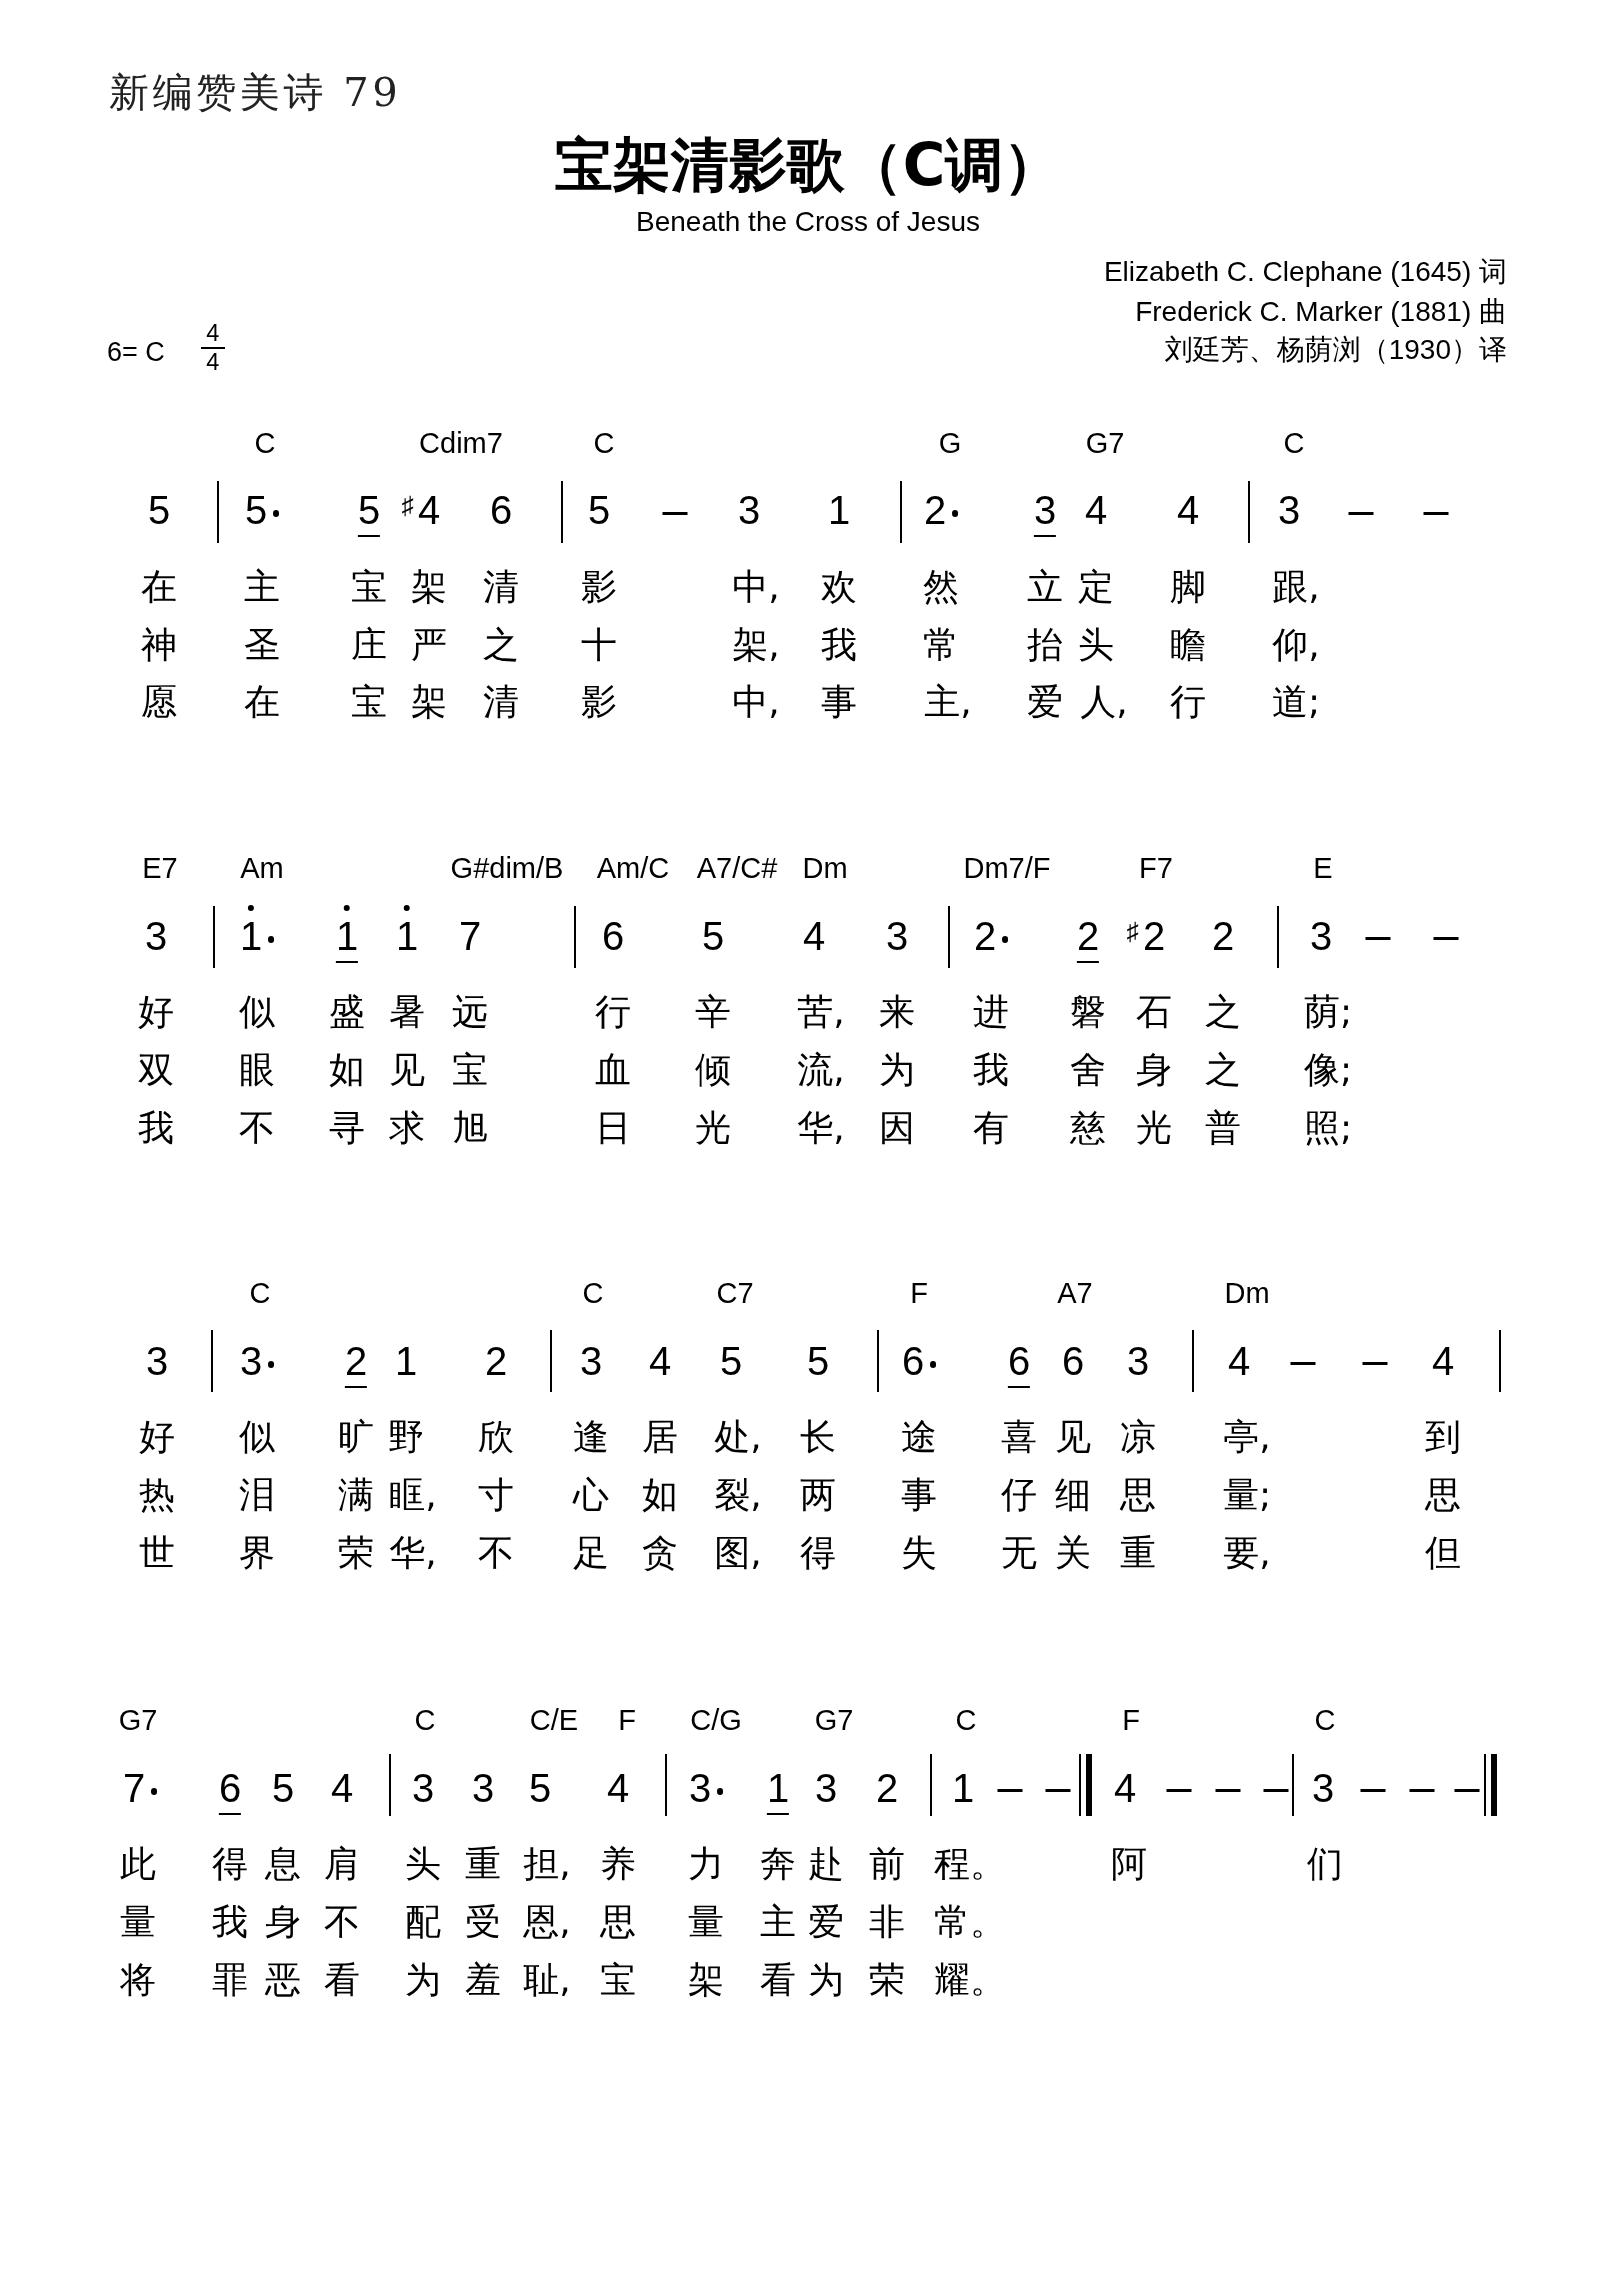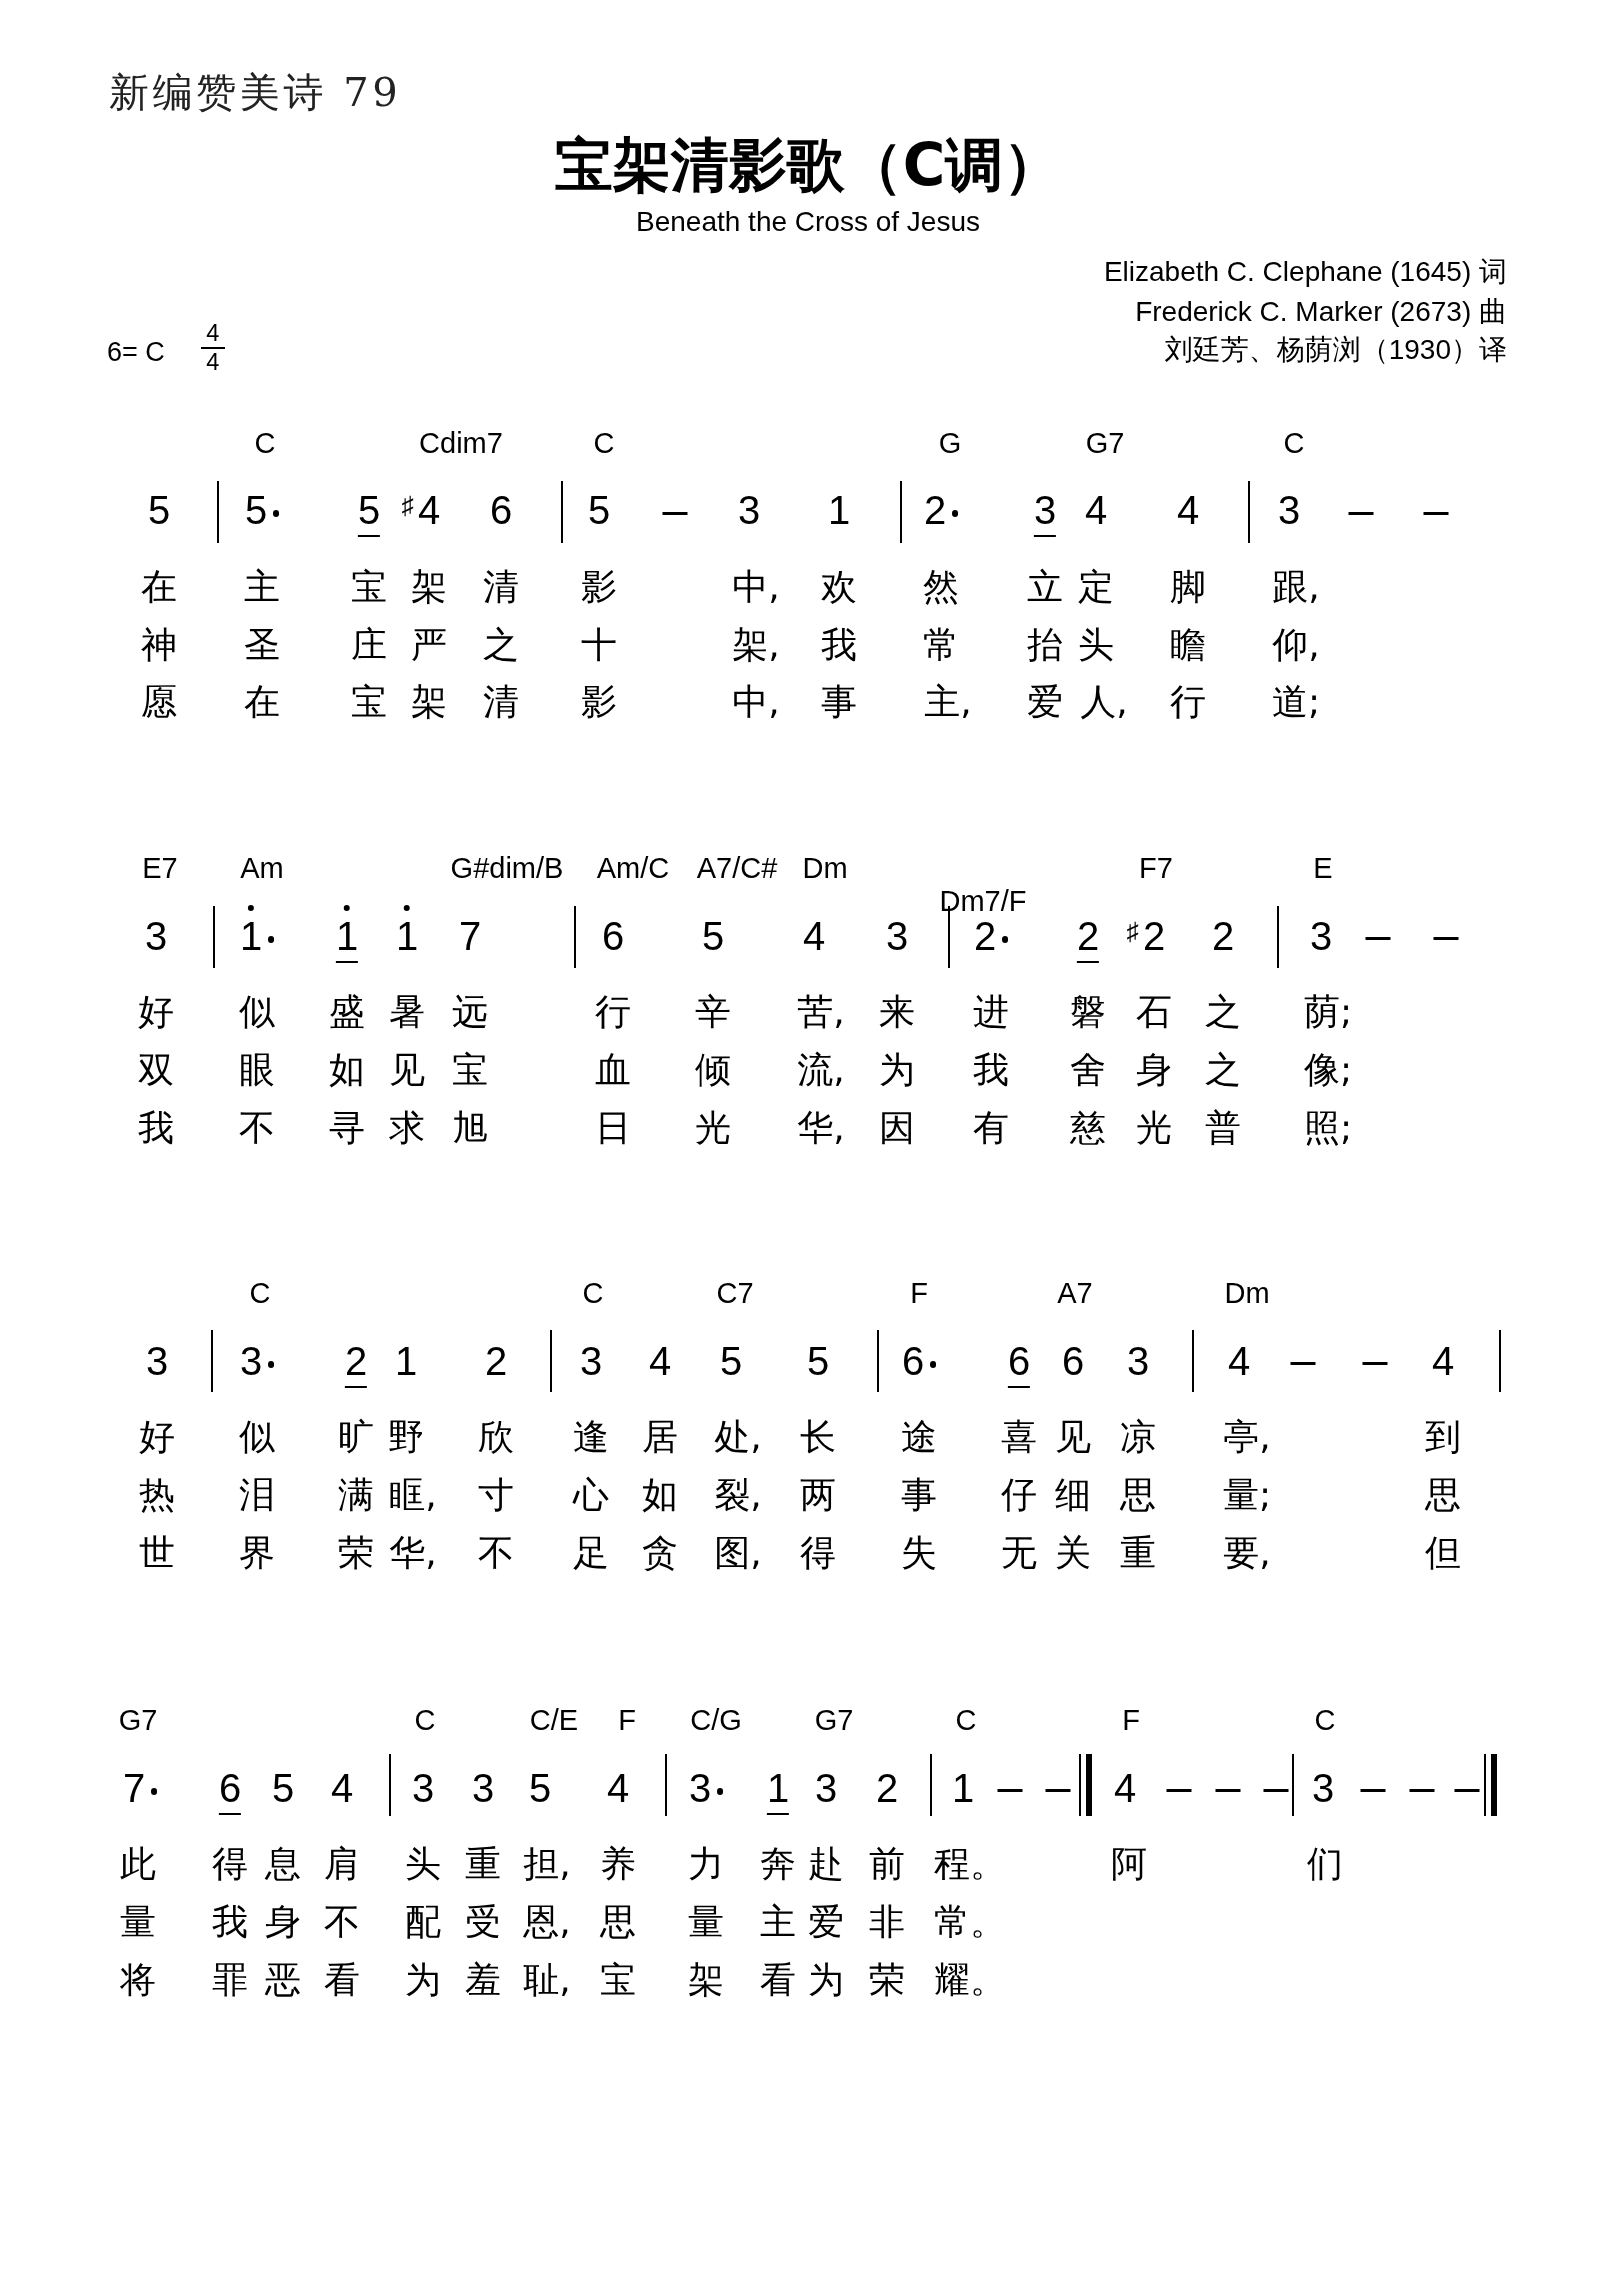--- a/index.html
+++ b/index.html
@@ -24,21 +24,21 @@
   .final-thick { width:6.3px; background:#000; height:62px; }
   .lyric { font-family:"DejaVu Sans", sans-serif; font-size:36px; transform:translateX(-50%); }
 </style>
 </head>
 <body>
 
 <div class="abs hymnal">新编赞美诗 79</div>
 <div class="abs title">宝架清影歌（C调）</div>
 <div class="abs subtitle">Beneath the Cross of Jesus</div>
 <div class="abs credit" style="top:253px">Elizabeth C. Clephane (1645) 词</div>
-<div class="abs credit" style="top:293px">Frederick C. Marker (2673) 曲</div>
+<div class="abs credit" style="top:293px">Frederick C. Marker (1881) 曲</div>
 <div class="abs credit" style="top:331px">刘廷芳、杨荫浏（1930）译</div>
 <div class="abs key">6=  C</div>
 <div class="abs tsig">
   <div>4</div>
   <div class="bar"></div>
   <div>4</div>
 </div>
 
 <div id="score">
     <div class="abs chord" style="left: 265px; top: 427px;">C</div>
@@ -105,21 +105,21 @@
     <div class="abs lyric" style="left: 1045px; top: 678px;">爱</div>
     <div class="abs lyric" style="left: 1104px; top: 678px;">人,</div>
     <div class="abs lyric" style="left: 1188px; top: 678px;">行</div>
     <div class="abs lyric" style="left: 1296px; top: 678px;">道;</div>
     <div class="abs chord" style="left: 160px; top: 852px;">E7</div>
     <div class="abs chord" style="left: 262px; top: 852px;">Am</div>
     <div class="abs chord" style="left: 507px; top: 852px;">G#dim/B</div>
     <div class="abs chord" style="left: 633px; top: 852px;">Am/C</div>
     <div class="abs chord" style="left: 737px; top: 852px;">A7/C#</div>
     <div class="abs chord" style="left: 825px; top: 852px;">Dm</div>
-    <div class="abs chord" style="left: 983px; top: 852px; margin-top: 33px;">Dm7/F</div>
+    <div class="abs chord" style="left: 1007px; top: 852px;">Dm7/F</div>
     <div class="abs chord" style="left: 1156px; top: 852px;">F7</div>
     <div class="abs chord" style="left: 1323px; top: 852px;">E</div>
     <div class="abs barline" style="left: 213px; top: 906px;"></div>
     <div class="abs barline" style="left: 574px; top: 906px;"></div>
     <div class="abs barline" style="left: 948px; top: 906px;"></div>
     <div class="abs barline" style="left: 1277px; top: 906px;"></div>
     <div class="abs note" style="left: 156px; top: 914px;"><span class="dig">3</span></div>
     <div class="abs note" style="left: 257px; top: 914px;"><span class="dig">1<span class="hi"></span></span><span class="dot"></span></div>
     <div class="abs note" style="left: 347px; top: 914px;"><span class="dig">1<span class="ul"></span><span class="hi"></span></span></div>
     <div class="abs note" style="left: 407px; top: 914px;"><span class="dig">1<span class="hi"></span></span></div>

